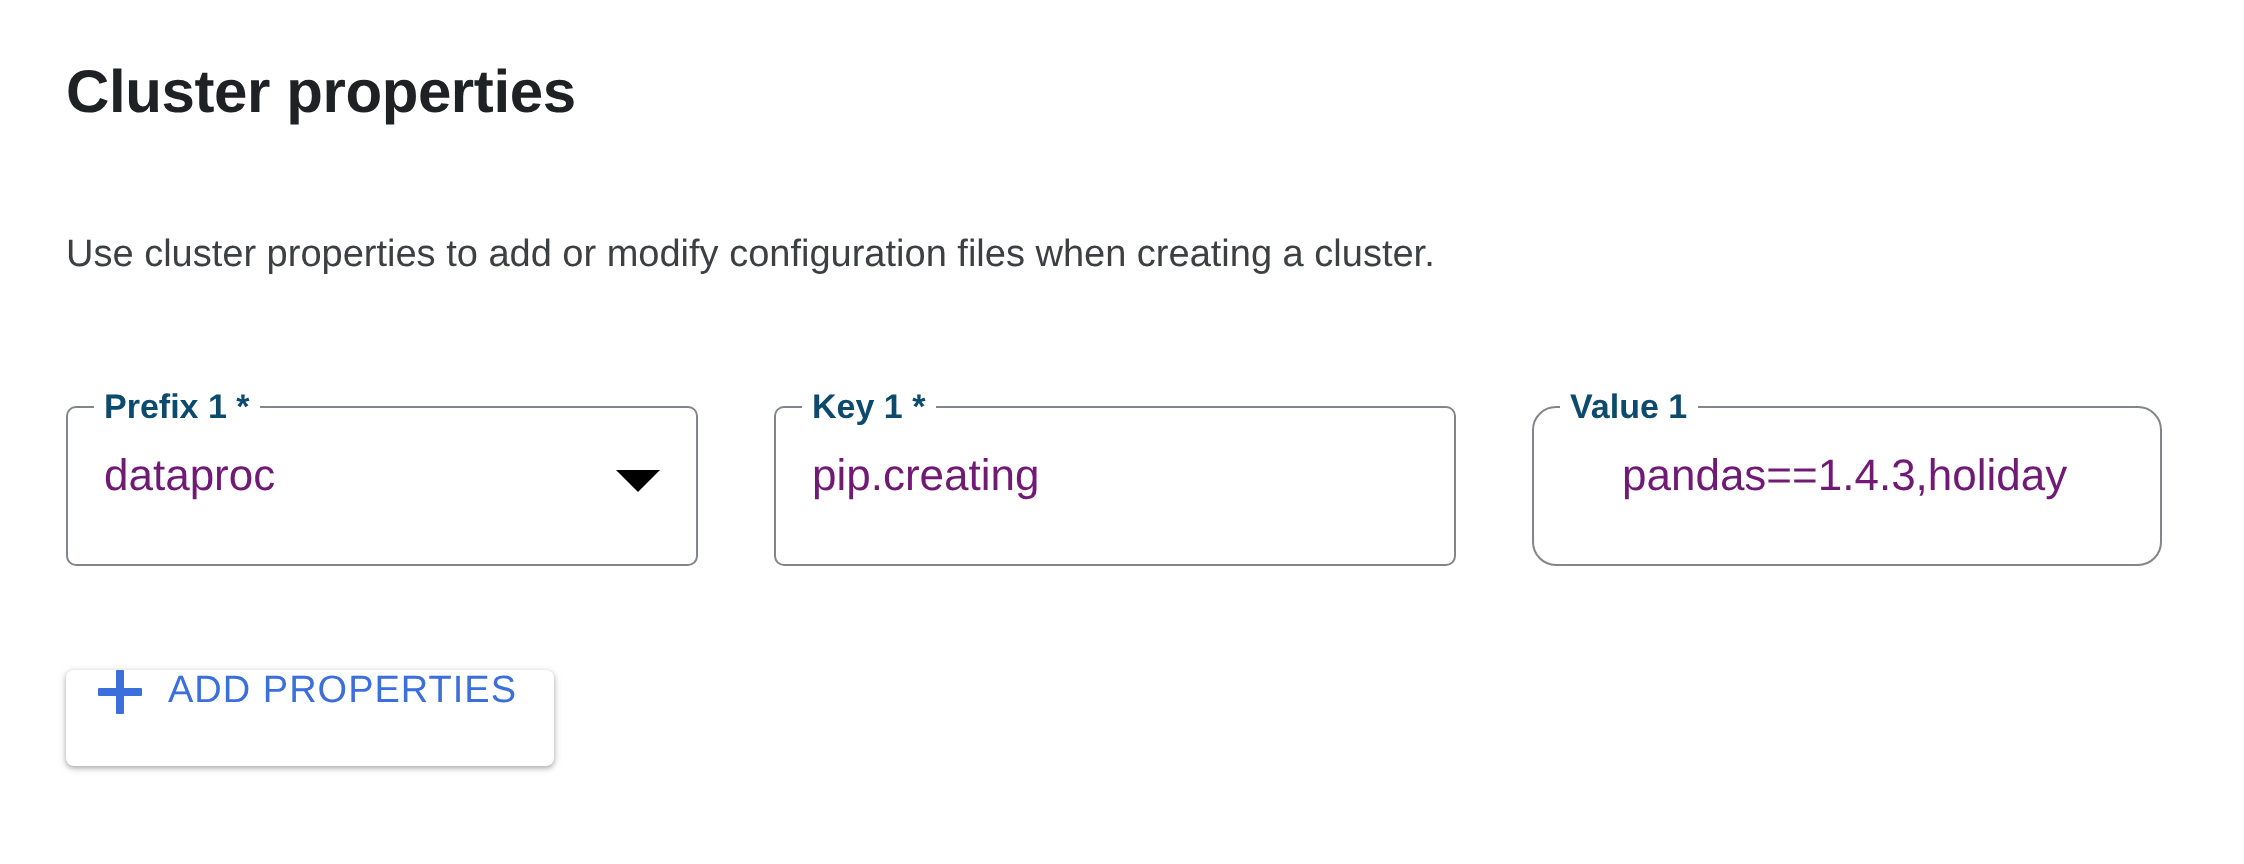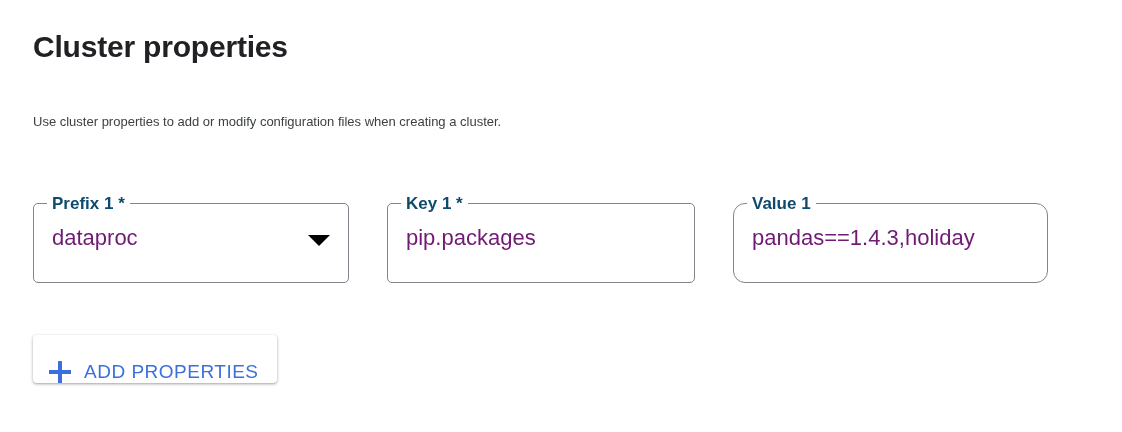--- a/index.html
+++ b/index.html
@@ -34,21 +34,21 @@
     font-weight: 700;
     letter-spacing: -0.2px;
     color: #202124;
     white-space: nowrap;
   }
 
   .page-subtitle {
     position: absolute;
     left: 33px;
     top: 96px;
-    font-size: 13px;
+    font-size: 19px;
     line-height: 26px;
     font-weight: 400;
     color: #3c4043;
     white-space: nowrap;
   }
 
   
   .field-row {
     position: absolute;
     left: 33px;
@@ -60,21 +60,21 @@
 
   .field {
     position: relative;
     height: 80px;
     box-sizing: border-box;
     border: 1px solid #80868b;
     border-radius: 5px;
     background: #ffffff;
   }
   .field-prefix { width: 316px; }
-  .field-key    { width: 308px; }
+  .field-key    { width: 341px; }
   .field-value  { width: 315px; border-radius: 12px; }
 
   
   .field-label {
     position: absolute;
     top: -10px;
     left: 13px;
     padding: 0 5px;
     background: #ffffff;
     font-size: 17px;
@@ -91,21 +91,21 @@
     top: 20px;
     font-size: 22px;
     line-height: 28px;
     font-weight: 400;
     color: #701a75;
     white-space: nowrap;
     overflow: hidden;
     text-overflow: clip;
   }
   .field-prefix .field-value-text { right: 50px; }
-  .field-value  .field-value-text { right: 6px; }
+  .field-value  .field-value-text { right: 6px; margin-left: 26px; }
 
   
   .select-caret {
     position: absolute;
     right: 18px;
     top: 31px;
     width: 0;
     height: 0;
     border-left: 11px solid transparent;
     border-right: 11px solid transparent;
@@ -113,21 +113,21 @@
   }
 
   
   .add-button {
     position: absolute;
     left: 33px;
     top: 335px;
     height: 48px;
     box-sizing: border-box;
     display: inline-flex;
-    align-items: flex-end;
+    align-items: flex-start;
     padding: 0 18px 0 16px;
     background: #ffffff;
     border: none;
     border-radius: 4px;
     box-shadow: 0 1px 2px 0 rgba(60,64,67,.30),
                 0 1px 3px 1px rgba(60,64,67,.15);
     cursor: pointer;
     font-family: inherit;
   }
   .plus-icon {
@@ -171,21 +171,21 @@
   <div class="field-row">
 
     <div class="field field-prefix">
       <span class="field-label">Prefix 1 *</span>
       <span class="field-value-text">dataproc</span>
       <span class="select-caret"></span>
     </div>
 
     <div class="field field-key">
       <span class="field-label">Key 1 *</span>
-      <span class="field-value-text">pip.packages</span>
+      <span class="field-value-text">pip.creating</span>
     </div>
 
     <div class="field field-value">
       <span class="field-label">Value 1</span>
       <span class="field-value-text">pandas==1.4.3,holiday</span>
     </div>
 
   </div>
 
   <button class="add-button">

